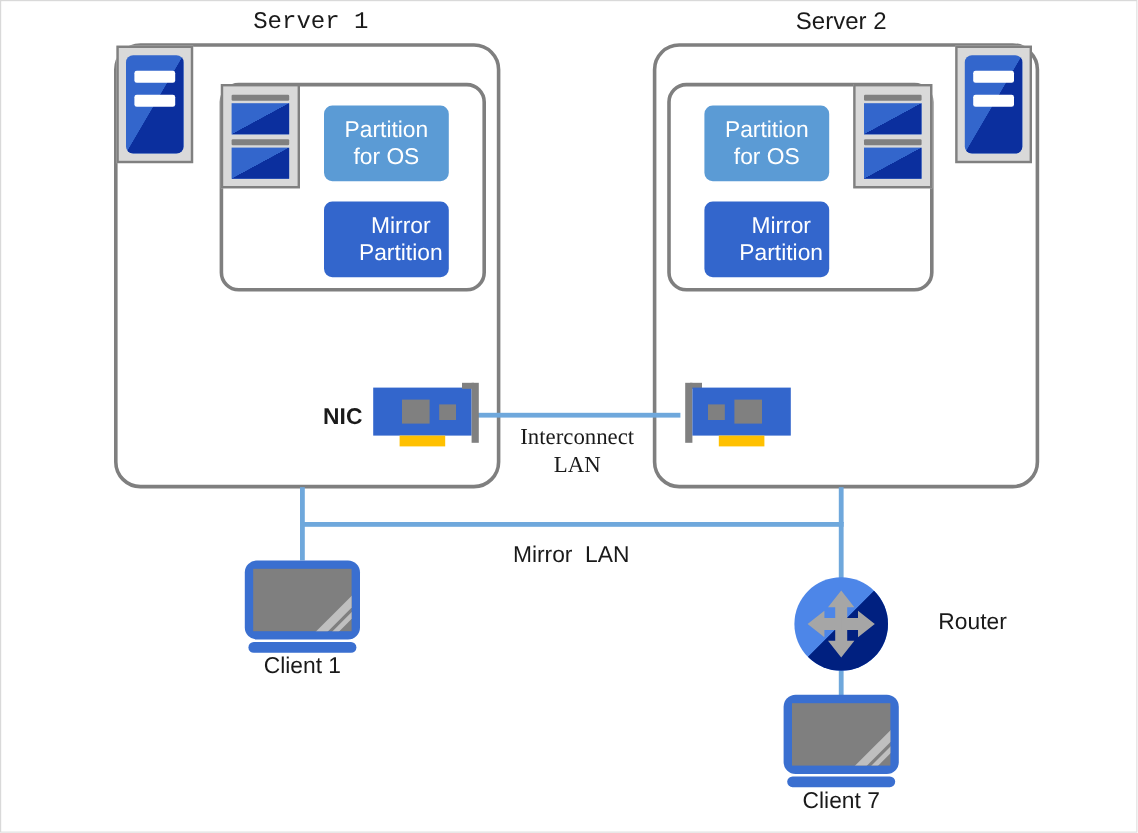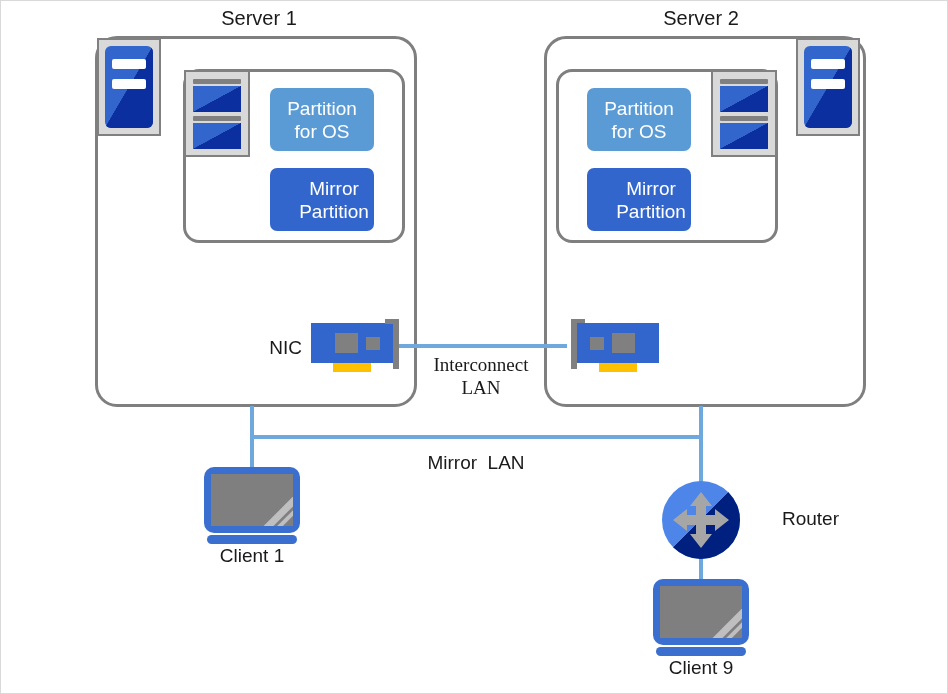--- a/index.html
+++ b/index.html
@@ -186,21 +186,21 @@
   .wire {
     position: absolute;
     background: #6fa8dc;
   }
 </style>
 </head>
 <body>
 
 <div id="canvas">
 
-  <div class="label lg" style="left:195px; top:6px; width:126px;">Server 1</div>
+  <div class="label lg" style="left:195px; top:6px; width:126px;font-family:Liberation Mono, monospace;">Server 1</div>
 
   <div class="server-box" style="left:94px; top:35px; width:322px; height:371px;"></div>
 
   <div class="tower" style="left:96px; top:37px; width:64px; height:98px;">
     <div class="tower-body">
       <div class="tower-slot" style="left:7px; top:13px; width:34px; height:10px;"></div>
       <div class="tower-slot" style="left:7px; top:33px; width:34px; height:10px;"></div>
     </div>
   </div>
 
@@ -247,21 +247,21 @@
 
   <div class="nic" style="left:310px; top:318px; width:96px; height:56px;">
     <div class="nic-board" style="left:0px; top:4px; width:82px; height:40px;"></div>
     <div class="nic-chip" style="left:24px; top:14px; width:23px; height:20px;"></div>
     <div class="nic-chip" style="left:55px; top:18px; width:14px; height:13px;"></div>
     <div class="nic-bracket" style="left:82px; top:0px; width:6px; height:50px;"></div>
     <div class="nic-bracket-top" style="left:74px; top:0px; width:10px; height:5px;"></div>
     <div class="nic-conn" style="left:22px; top:44px; width:38px; height:9px;"></div>
   </div>
 
-  <div class="label" style="left:251px; top:335px; width:50px; text-align:right;">NIC</div>
+  <div class="label" style="left:251px; top:335px; width:50px; text-align:right;font-weight:bold;">NIC</div>
 
   <div class="nic" style="left:562px; top:318px; width:96px; height:56px;">
     <div class="nic-bracket" style="left:8px; top:0px; width:6px; height:50px;"></div>
     <div class="nic-bracket-top" style="left:12px; top:0px; width:10px; height:5px;"></div>
     <div class="nic-board" style="left:14px; top:4px; width:82px; height:40px;"></div>
     <div class="nic-chip" style="left:27px; top:18px; width:14px; height:13px;"></div>
     <div class="nic-chip" style="left:49px; top:14px; width:23px; height:20px;"></div>
     <div class="nic-conn" style="left:36px; top:44px; width:38px; height:9px;"></div>
   </div>
 
@@ -311,15 +311,15 @@
 
   <div class="client" style="left:652px; top:578px; width:96px; height:76px;">
     <div class="client-frame" style="left:0px; top:0px; width:96px; height:66px;">
       <div class="client-screen">
         <div class="client-glint" style="left:62px; top:4px; width:7px; height:80px;"></div>
         <div class="client-glint" style="left:75px; top:4px; width:4px; height:80px;"></div>
       </div>
     </div>
     <div class="client-base" style="left:3px; top:68px; width:90px; height:9px;"></div>
   </div>
-  <div class="label" style="left:640px; top:655px; width:120px;">Client 9</div>
+  <div class="label" style="left:640px; top:655px; width:120px;">Client 7</div>
 
 </div>
 
 </body></html>

